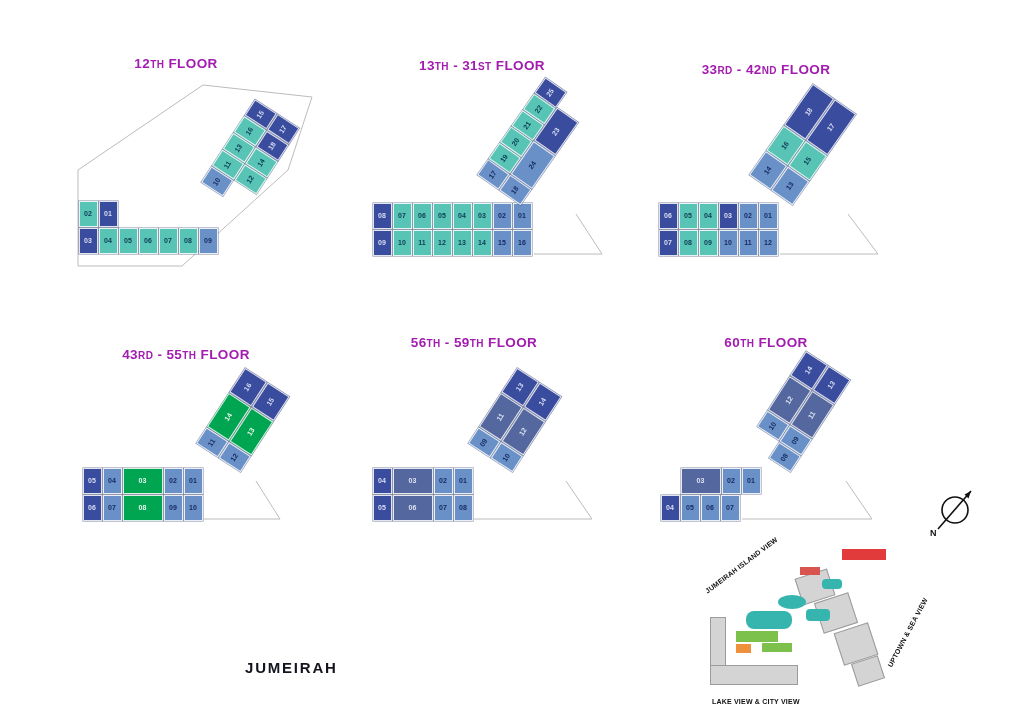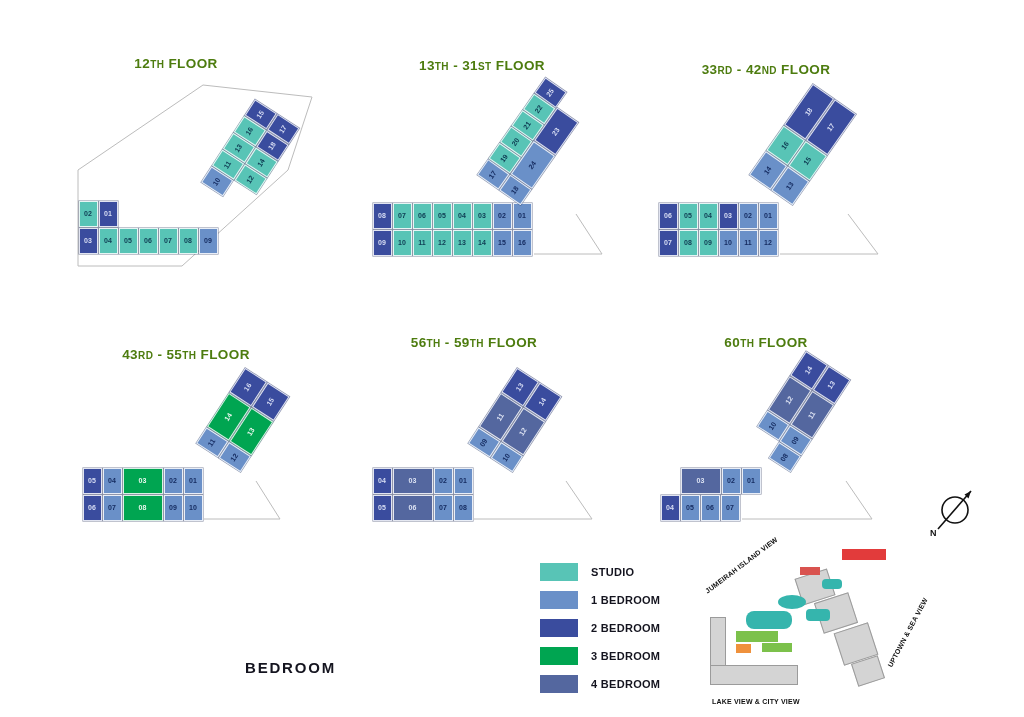--- a/index.html
+++ b/index.html
@@ -2,21 +2,21 @@
 <html><head>
 <meta charset="utf-8">
 <style>
   * { margin:0; padding:0; box-sizing:border-box; }
   html,body { background:#ffffff; }
   body { font-family:"Liberation Sans", sans-serif; }
   #canvas { position:relative; width:1024px; height:717px; background:#ffffff; overflow:hidden; }
 
   .floor { position:absolute; width:320px; height:265px; }
   .floor-title { position:absolute; transform:translateX(-50%); font-weight:bold; font-size:13.5px;
-                 letter-spacing:.4px; color:#4d7c0f; white-space:nowrap; }
+                 letter-spacing:.4px; color:#a21caf; white-space:nowrap; }
   .floor-title small { font-size:10px; font-weight:bold; }
   .outline { position:absolute; left:0; top:0; }
 
   .wing { position:absolute; }
   .wrow { display:flex; }
   .cell { height:26px; margin:.5px; display:flex; align-items:center; justify-content:center;
           font-size:7px; font-weight:bold; border:1px solid rgba(255,255,255,.85);
           box-shadow:0 0 0 .6px rgba(25,35,75,.45); }
   .diag { transform-origin:0 100%; }
 
@@ -271,44 +271,22 @@
           <div class="wrow">
             <div class="cell" style="width: 19px; background: rgb(106, 144, 200); color: rgb(19, 41, 94);">08</div>
             <div class="cell" style="width: 19px; background: rgb(106, 144, 200); color: rgb(19, 41, 94);">09</div>
             <div class="cell" style="width: 40px; background: rgb(84, 103, 159); color: rgb(221, 227, 243);">11</div>
             <div class="cell" style="width: 29.5px; background: rgb(58, 76, 158); color: rgb(216, 222, 244);">13</div>
           </div>
         </div>
       </div>
     </div>
 
-  <div class="legend" id="legend">
-      <div class="legend-item">
-        <div class="legend-swatch" style="background: rgb(88, 196, 182);"></div>
-        <div class="legend-label">STUDIO</div>
-      </div>
-      <div class="legend-item">
-        <div class="legend-swatch" style="background: rgb(106, 144, 200);"></div>
-        <div class="legend-label">1 BEDROOM</div>
-      </div>
-      <div class="legend-item">
-        <div class="legend-swatch" style="background: rgb(58, 76, 158);"></div>
-        <div class="legend-label">2 BEDROOM</div>
-      </div>
-      <div class="legend-item">
-        <div class="legend-swatch" style="background: rgb(0, 165, 81);"></div>
-        <div class="legend-label">3 BEDROOM</div>
-      </div>
-      <div class="legend-item">
-        <div class="legend-swatch" style="background: rgb(84, 103, 159);"></div>
-        <div class="legend-label">4 BEDROOM</div>
-      </div>
-    </div>
-
-  <div class="brand">BEDROOM</div>
+
+  <div class="brand">JUMEIRAH</div>
 
   <div class="sitemap">
     <div class="sm-b b1"></div>
     <div class="sm-b b2"></div>
     <div class="sm-b b3"></div>
     <div class="sm-b b4"></div>
     <div class="sm-b b5"></div>
     <div class="sm-b b6"></div>
     <div class="sm-pool p1"></div>
     <div class="sm-pool p2"></div>

